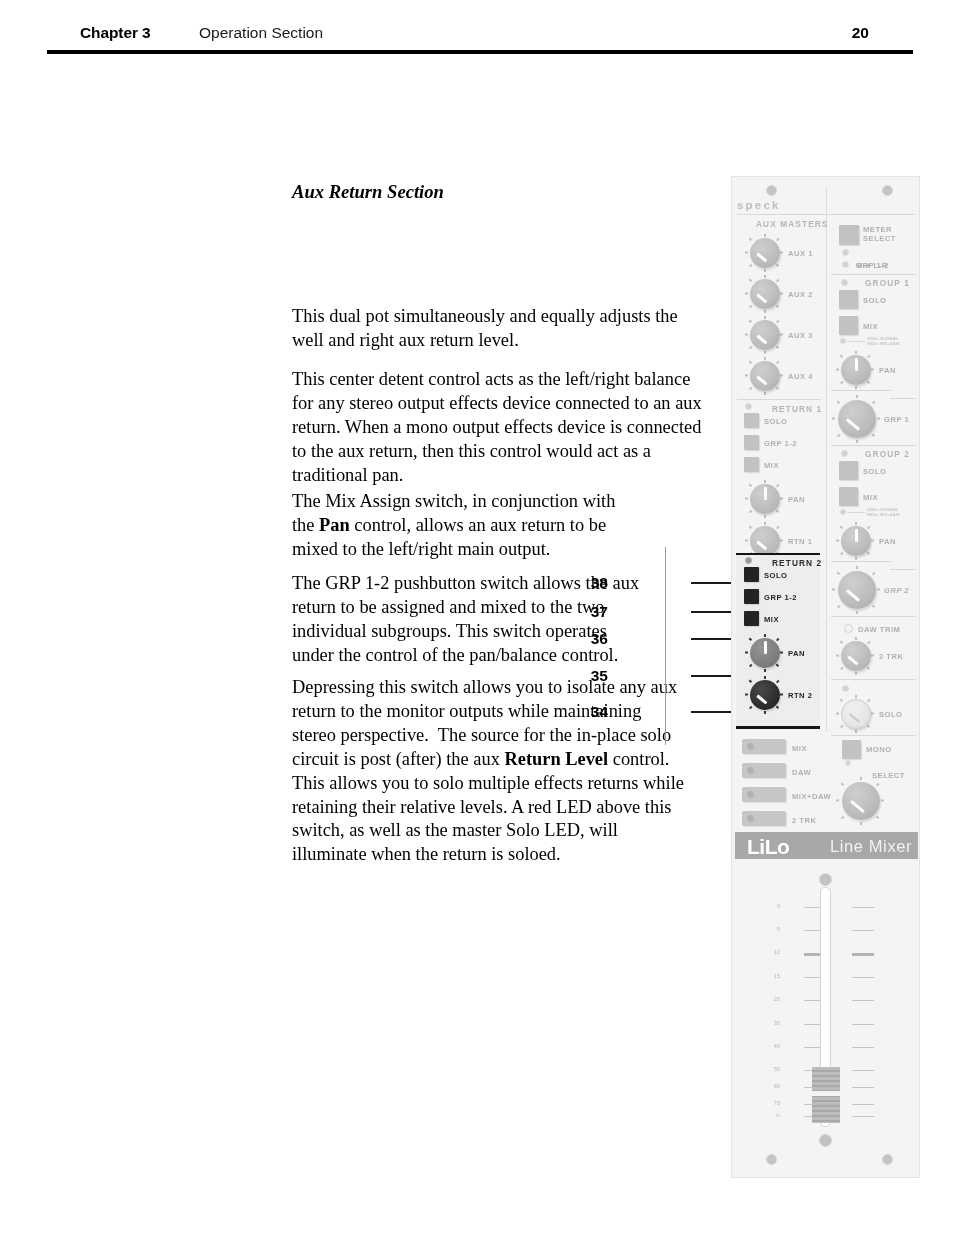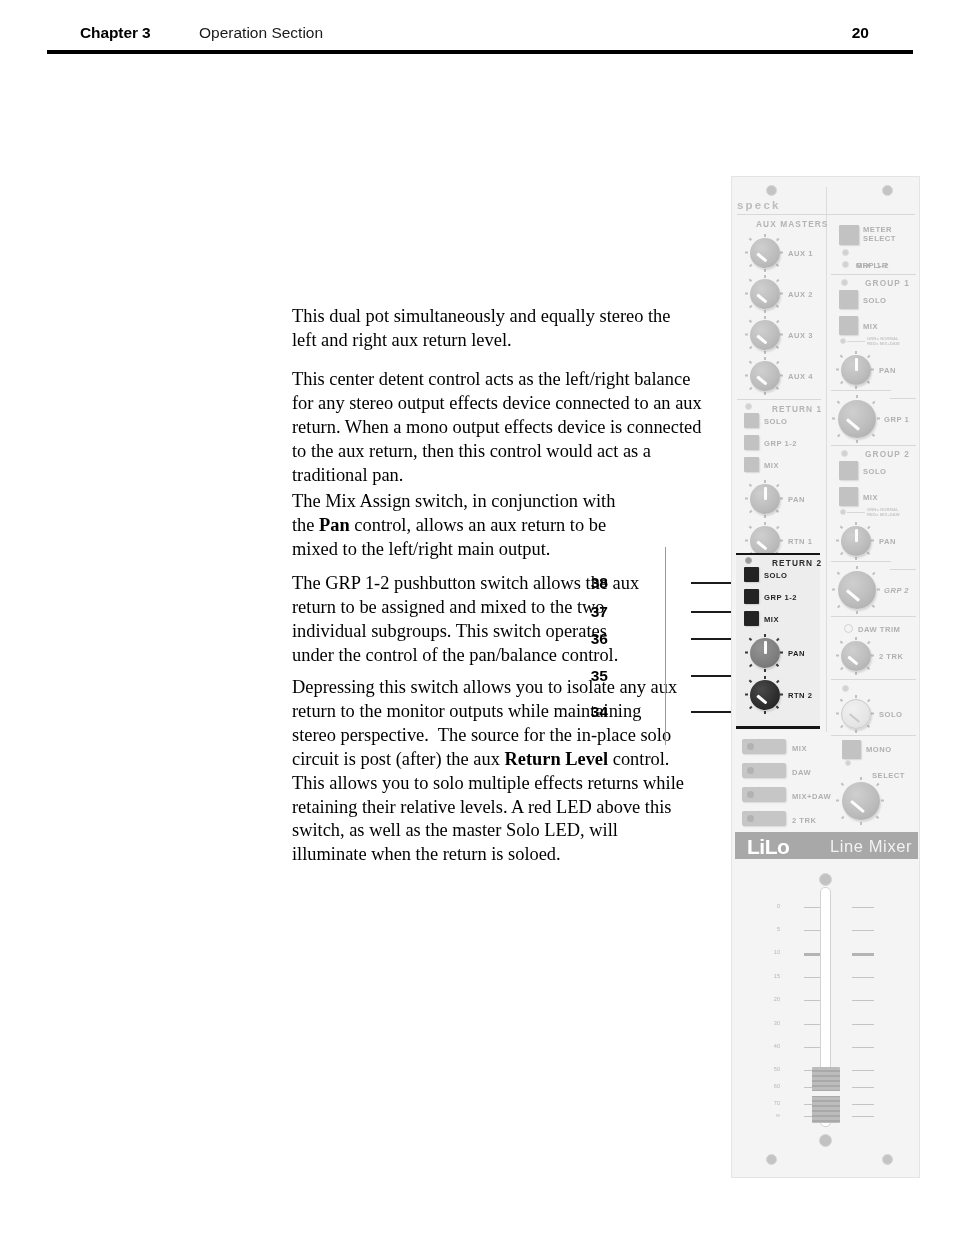--- a/index.html
+++ b/index.html
@@ -235,26 +235,27 @@
   <span class="hdr-chapter">Chapter 3</span>
   <span class="hdr-section">Operation Section</span>
   <span class="hdr-pageno">20</span>
 </div>
 <div id="header-rule"></div>
 
 <div id="body-text">
 
   <div class="row" style="left:0; top:180px;">
     <div class="body" style="width:420px;">
+      <div class="sec-head">Aux Return Section</div>
     </div>
   </div>
 
   <div class="row" style="left:-34px; top:305px;">
 
-    <div class="body" style="left:326px; width:400px;">This dual pot simultaneously and equally stereo the left and right aux return level.</div>
+    <div class="body" style="left:326px; width:400px;">This dual pot simultaneously and equally adjusts the well and right aux return level.</div>
   </div>
 
   <div class="row" style="left:-34px; top:368px;">
 
     <div class="body" style="left:326px; width:418px;">This center detent control acts as the left/right balance for any stereo output effects device connected to an aux return.  When a mono output effects device is connected to the aux return, then this control would act as a traditional pan.</div>
   </div>
 
   <div class="row" style="left:-34px; top:490px;">
 
     <div class="body" style="left:326px; width:345px;">The Mix Assign switch, in conjunction with

